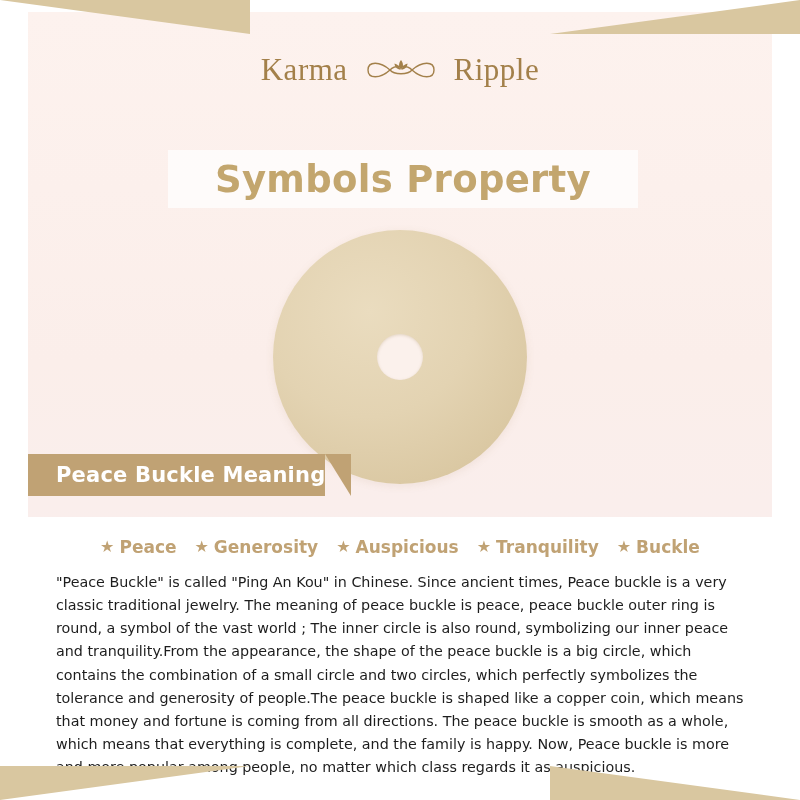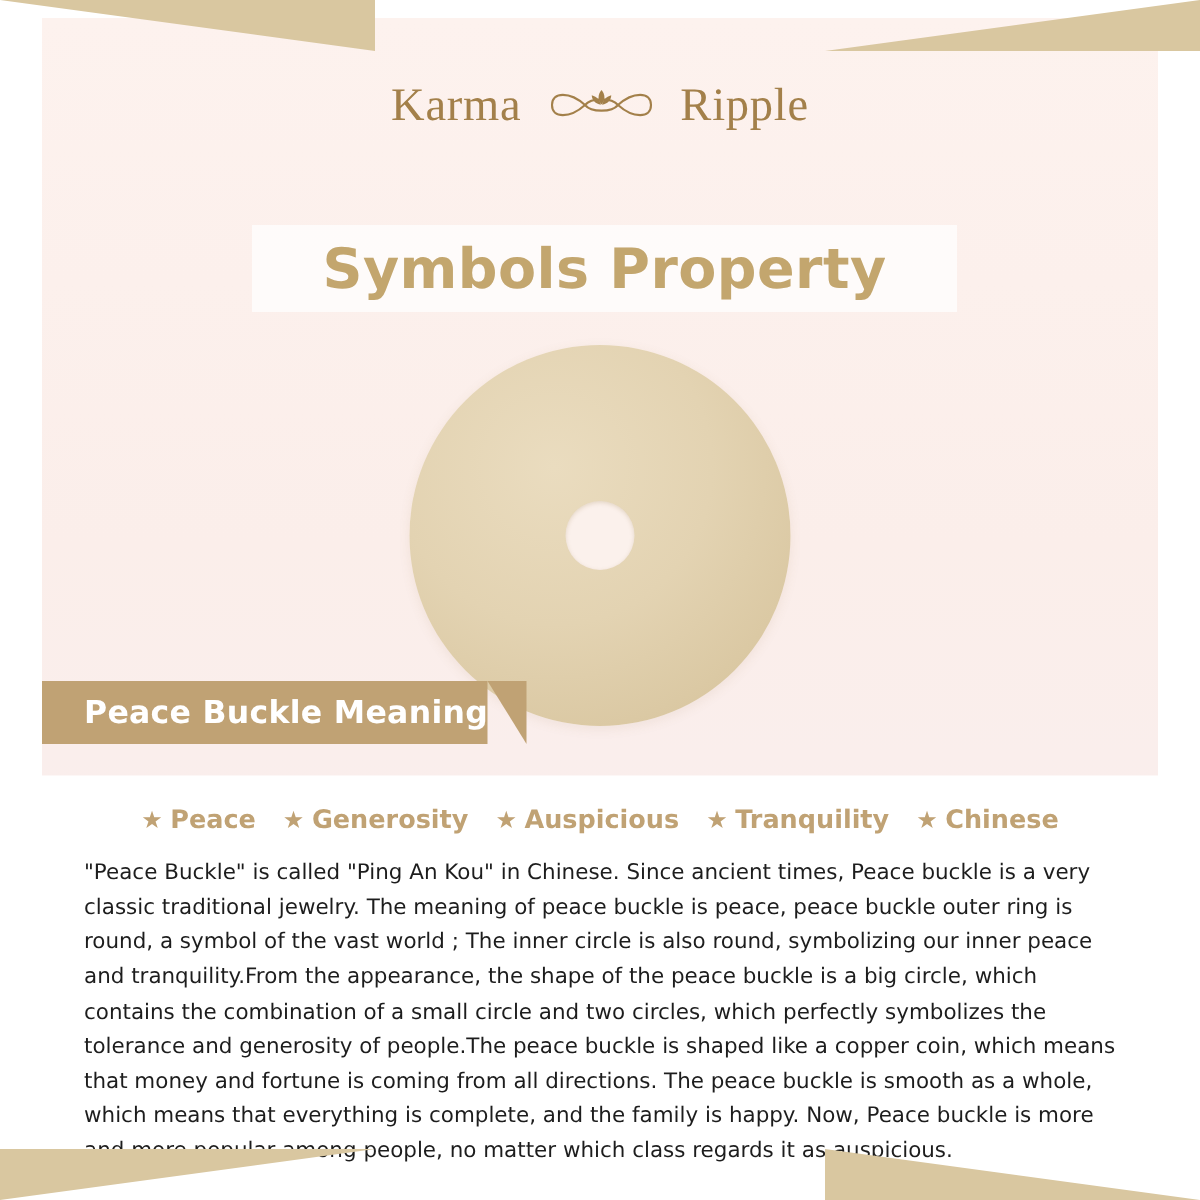--- a/index.html
+++ b/index.html
@@ -284,21 +284,21 @@
         <span class="kw">
           <span class="star">★</span>
           <span>Auspicious</span>
         </span>
         <span class="kw">
           <span class="star">★</span>
           <span>Tranquility</span>
         </span>
         <span class="kw">
           <span class="star">★</span>
-          <span>Chinese</span>
+          <span>Buckle</span>
         </span>
       </div>
       <p class="body-text">"Peace Buckle" is called "Ping An Kou" in Chinese. Since ancient times, Peace buckle is a very classic traditional jewelry. The meaning of peace buckle is peace, peace buckle outer ring is round, a symbol of the vast world ; The inner circle is also round, symbolizing our inner peace and tranquility.From the appearance, the shape of the peace buckle is a big circle, which contains the combination of a small circle and two circles, which perfectly symbolizes the tolerance and generosity of people.The peace buckle is shaped like a copper coin, which means that money and fortune is coming from all directions. The peace buckle is smooth as a whole, which means that everything is complete, and the family is happy. Now, Peace buckle is more and more popular among people, no matter which class regards it as auspicious.</p>
     </div>
 
   </div>
 
   <div class="edge-left"></div>
   <div class="edge-right"></div>
   <div class="edge-top"></div>

